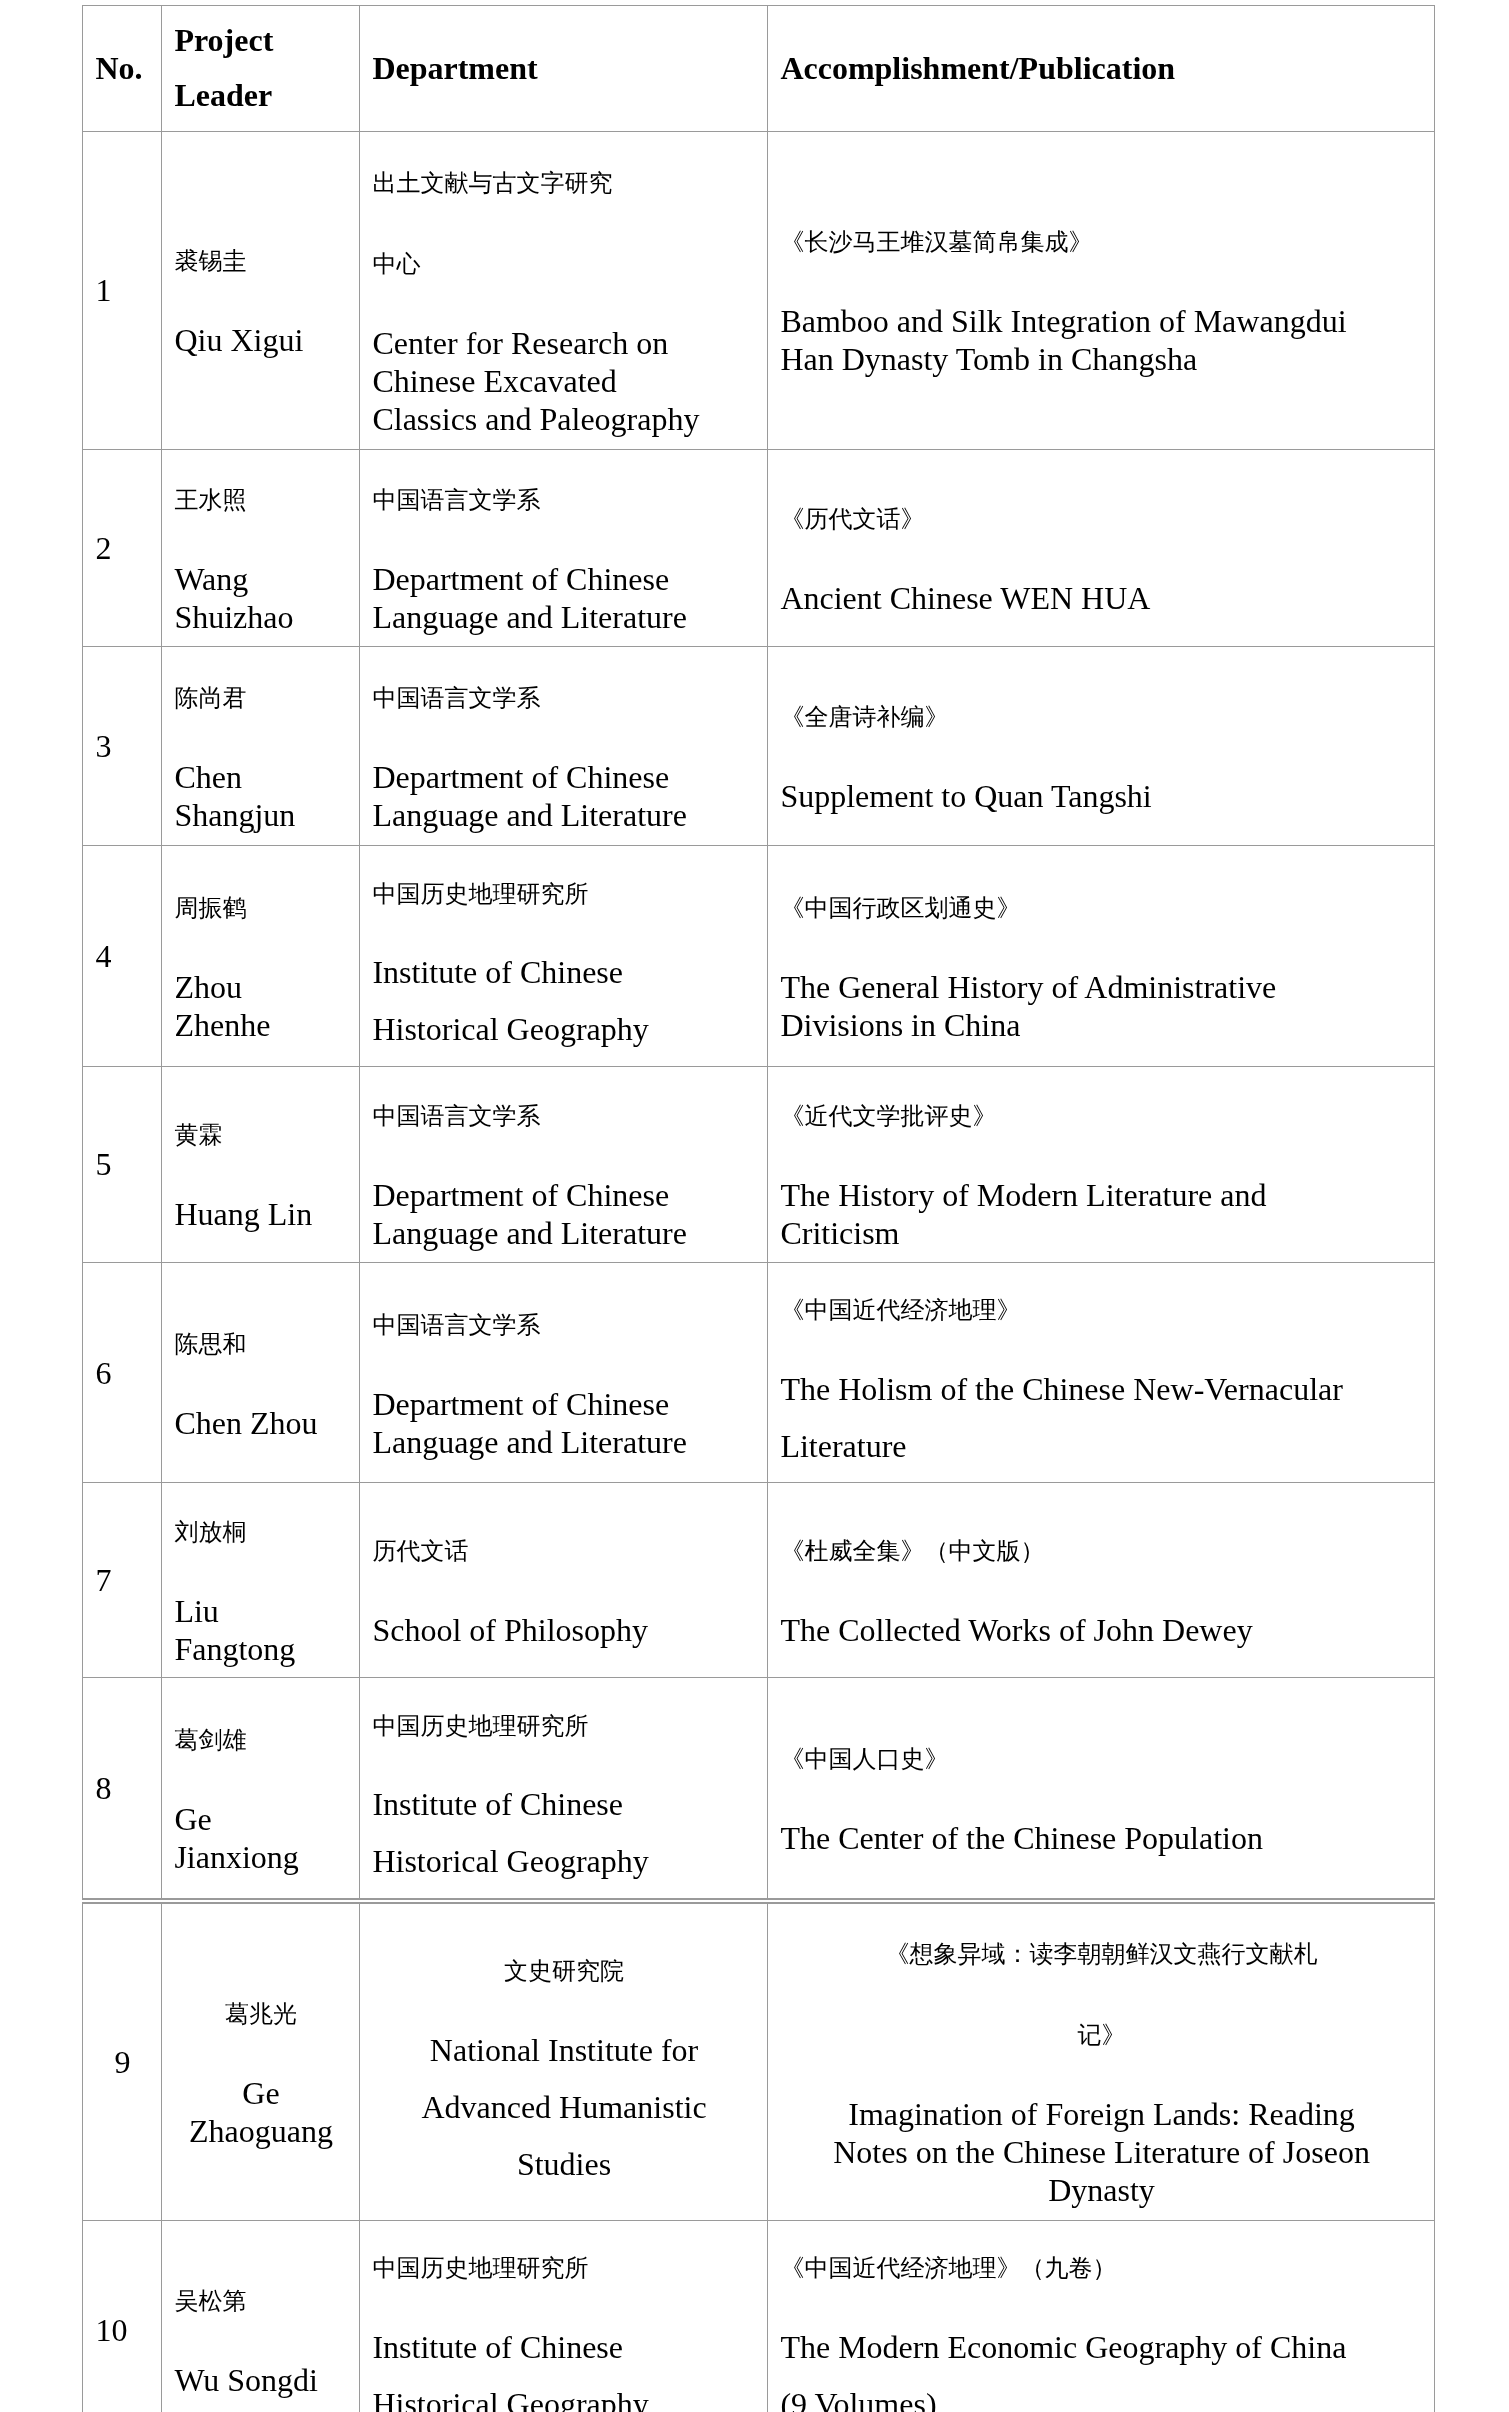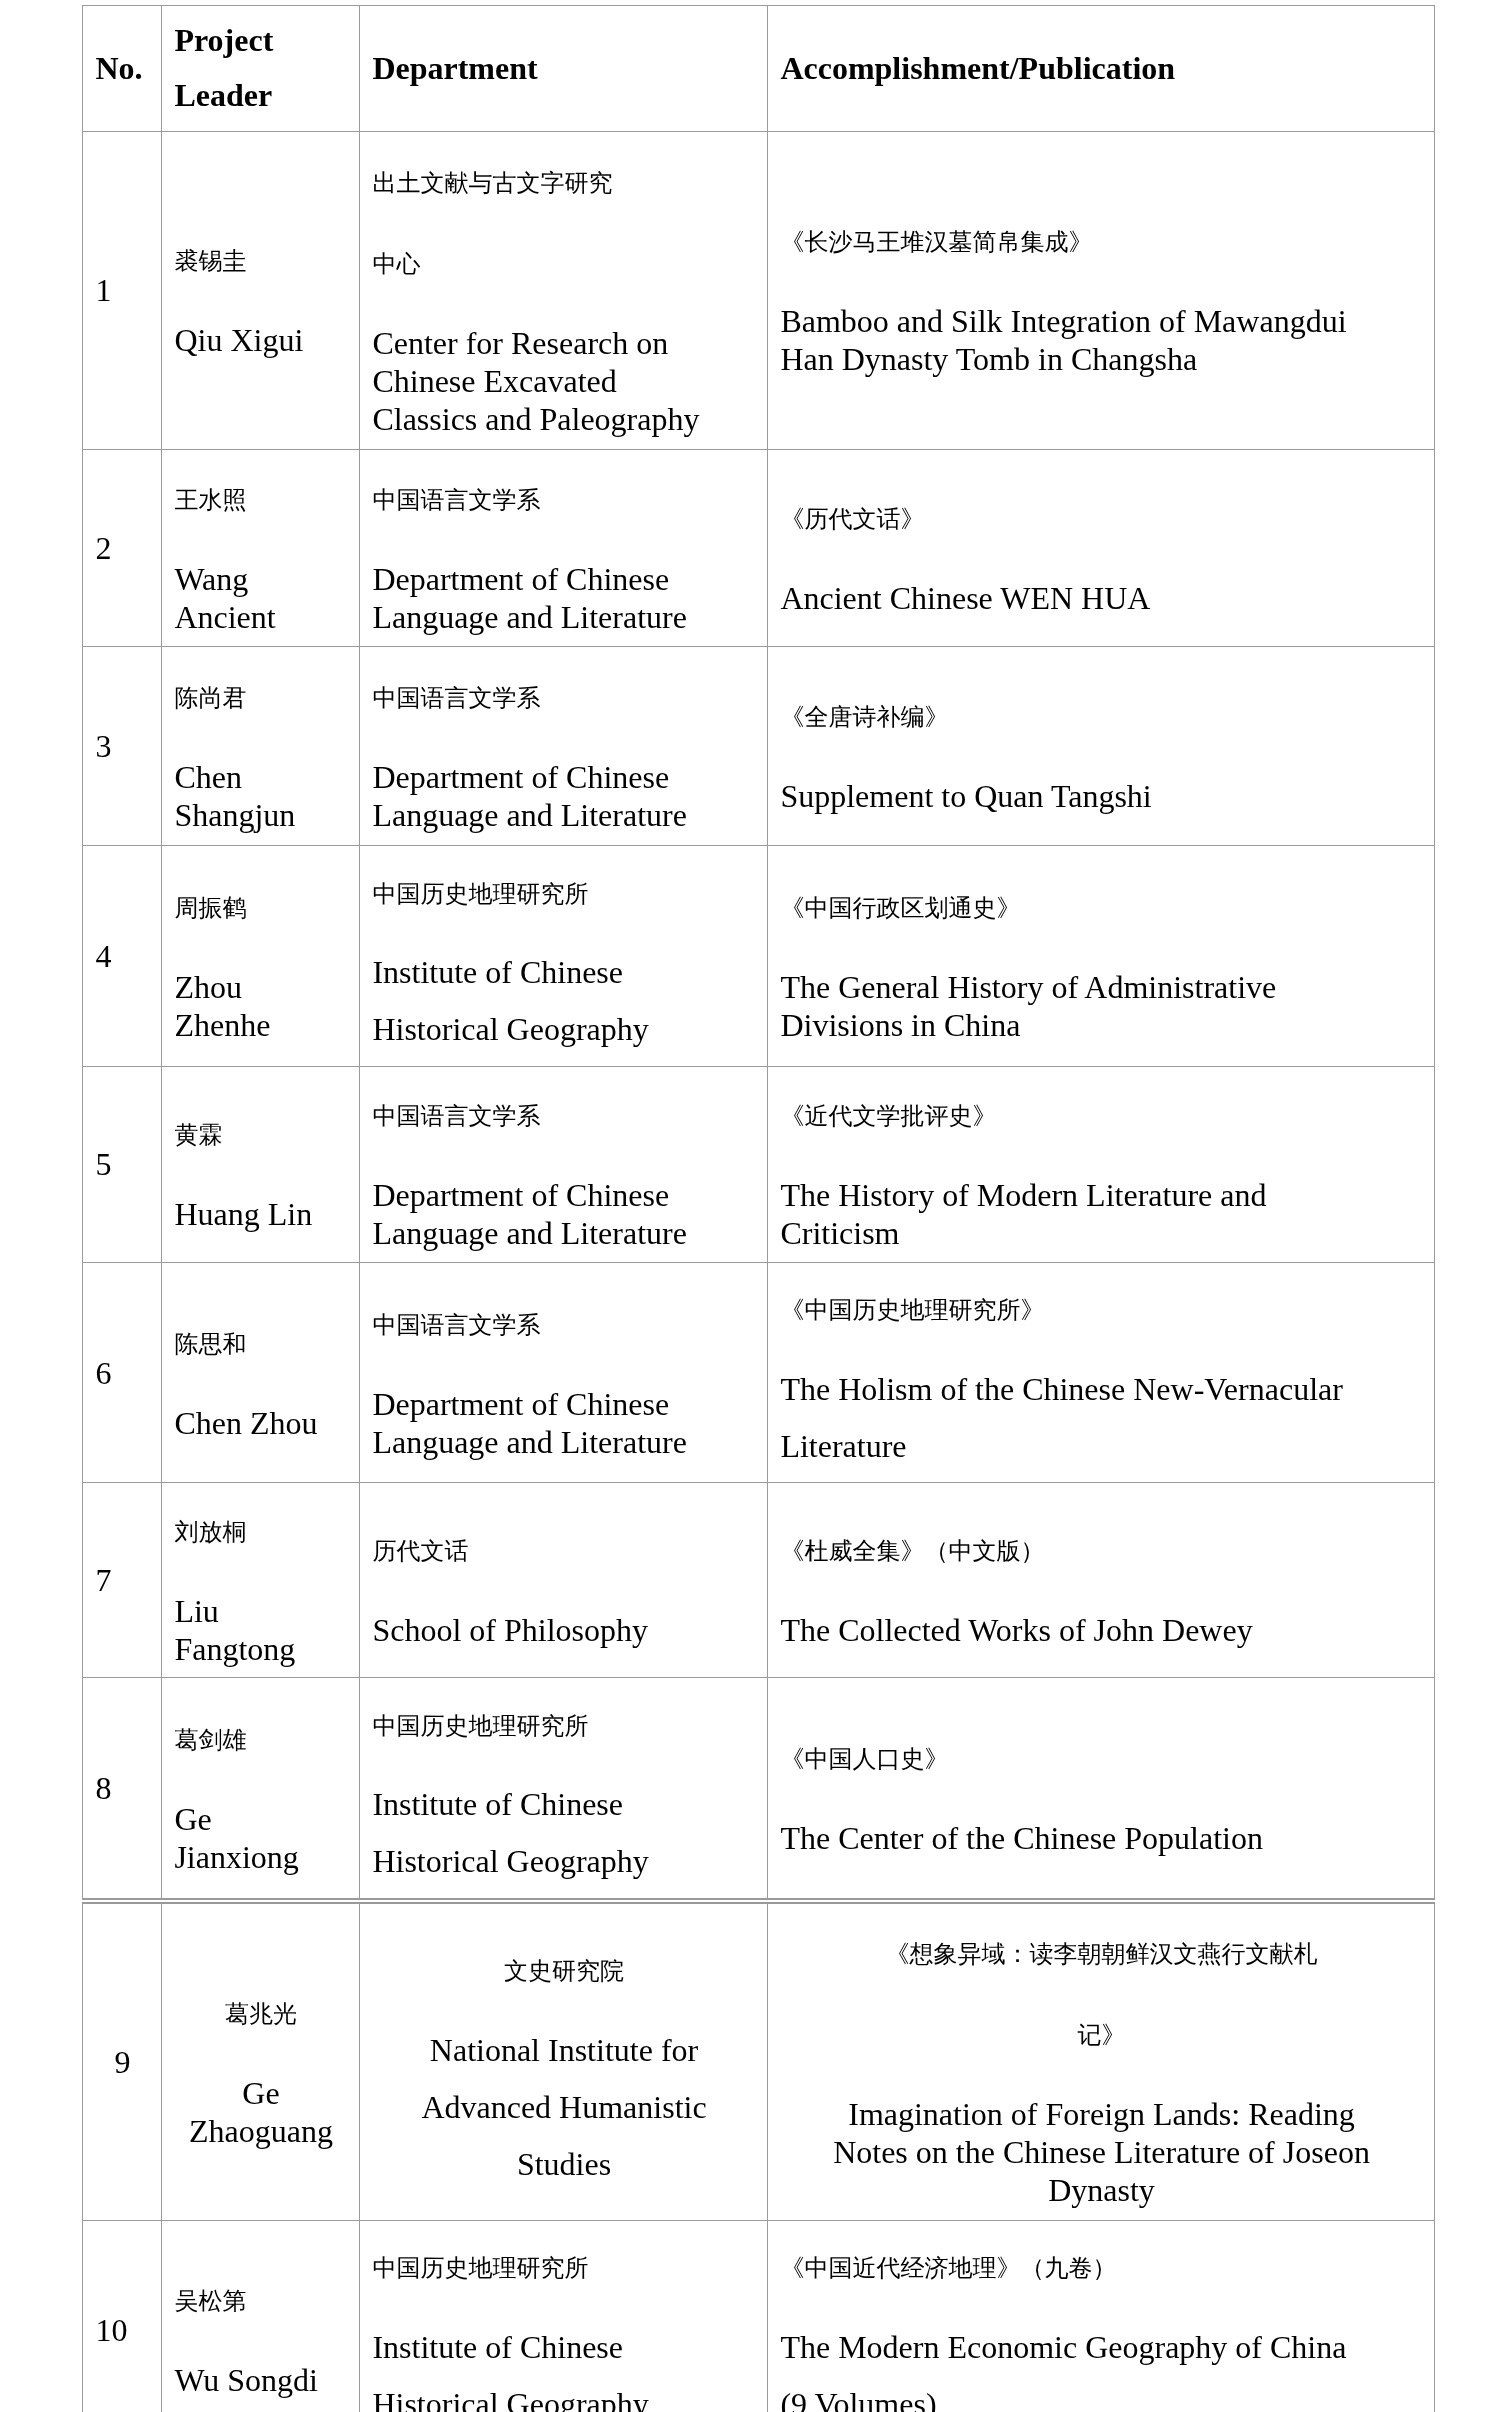--- a/index.html
+++ b/index.html
@@ -126,21 +126,21 @@
     </td>
   </tr>
 
   <tr>
     <td>
       <p class="num">2</p>
     </td>
     <td>
       <p class="zh">王水照</p>
       <p class="en">Wang
-Ancient</p>
+Shuizhao</p>
     </td>
     <td>
       <p class="zh">中国语言文学系</p>
       <p class="en">Department of Chinese
 Language and Literature</p>
     </td>
     <td class="pub">
       <p class="zh">《历代文话》</p>
       <p class="en">Ancient Chinese WEN HUA</p>
     </td>
@@ -214,21 +214,21 @@
     <td>
       <p class="zh">陈思和</p>
       <p class="en">Chen Zhou</p>
     </td>
     <td>
       <p class="zh">中国语言文学系</p>
       <p class="en">Department of Chinese
 Language and Literature</p>
     </td>
     <td class="pub">
-      <p class="zh">《中国历史地理研究所》</p>
+      <p class="zh">《中国近代经济地理》</p>
       <p class="en loose">The Holism of the Chinese New-Vernacular
 Literature</p>
     </td>
   </tr>
 
   <tr>
     <td>
       <p class="num">7</p>
     </td>
     <td>

